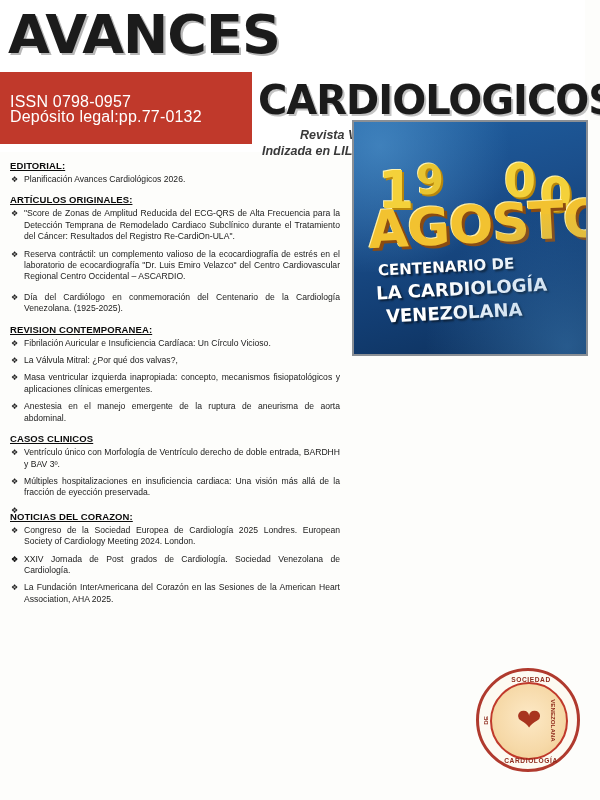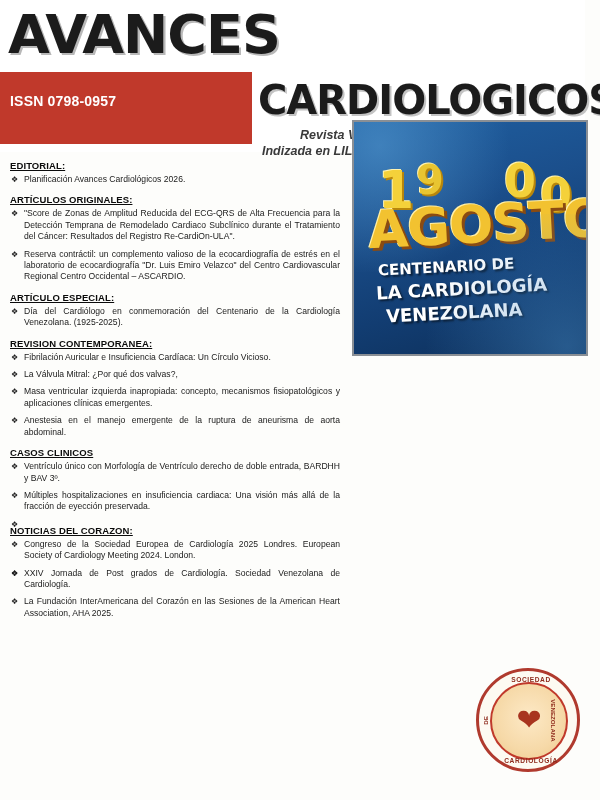--- a/index.html
+++ b/index.html
@@ -50,22 +50,22 @@
     top: 72px;
     width: 252px;
     height: 72px;
     background: #c0392b;
   }
   .red-band-text {
     position: absolute;
     left: 10px;
     top: 94px;
     color: #ffffff;
-    font-size: 14px;
-    font-weight: bold;
+    font-size: 16px;
+    font-weight: normal;
     line-height: 15px;
     letter-spacing: 0.2px;
   }
   .cardiologicos-title {
     position: absolute;
     left: 258px;
     top: 80px;
     font-family: "DejaVu Sans", sans-serif;
     font-weight: bold;
     font-size: 40px;
@@ -277,20 +277,21 @@
 </head>
 <body>
 
 <div class="page">
 
   <div class="masthead">
     <div class="avances-title">AVANCES</div>
     <div class="red-band"></div>
     <div class="red-band-text">
       <div>ISSN 0798-0957</div>
+      <div>Depósito legal:pp.77-0132</div>
     </div>
     <div class="cardiologicos-title">CARDIOLOGICOS</div>
     <div class="subtitle1">Revista Venezolana de Cardiología</div>
     <div class="subtitle2">Indizada en LILACS, LIVECS y LATINDEX</div>
   </div>
 
   <div class="content">
 
     <div class="toc">
 
@@ -299,21 +300,20 @@
         <div class="entry"><span class="bullet">❖</span><span>Planificación Avances Cardiológicos 2026.</span></div>
       </div>
 
       <div class="section-block">
         <div class="section-head">ARTÍCULOS ORIGINALES:</div>
         <div class="entry"><span class="bullet">❖</span><span>"Score de Zonas de Amplitud Reducida del ECG-QRS de Alta Frecuencia para la Detección Temprana de Remodelado Cardiaco Subclínico durante el Tratamiento del Cáncer: Resultados del Registro Re-CardiOn-ULA".</span></div>
         <div class="entry"><span class="bullet">❖</span><span>Reserva contráctil: un complemento valioso de la ecocardiografía de estrés en el laboratorio de ecocardiografía "Dr. Luis Emiro Velazco" del Centro Cardiovascular Regional Centro Occidental – ASCARDIO.</span></div>
       </div>
 
       <div class="section-block">
-        <div class="section-head">ARTÍCULO ESPECIAL:</div>
         <div class="entry"><span class="bullet">❖</span><span>Día del Cardiólogo en conmemoración del Centenario de la Cardiología Venezolana.    (1925-2025).</span></div>
       </div>
 
       <div class="section-block">
         <div class="section-head">REVISION CONTEMPORANEA:</div>
         <div class="entry"><span class="bullet">❖</span><span>Fibrilación Auricular e Insuficiencia Cardíaca: Un Círculo Vicioso.</span></div>
         <div class="entry"><span class="bullet">❖</span><span>La Válvula Mitral: ¿Por qué dos valvas?,</span></div>
         <div class="entry"><span class="bullet">❖</span><span>Masa ventricular izquierda inapropiada: concepto, mecanismos fisiopatológicos y aplicaciones clínicas emergentes.</span></div>
         <div class="entry"><span class="bullet">❖</span><span>Anestesia en el manejo emergente de la ruptura de aneurisma de aorta abdominal.</span></div>
       </div>

